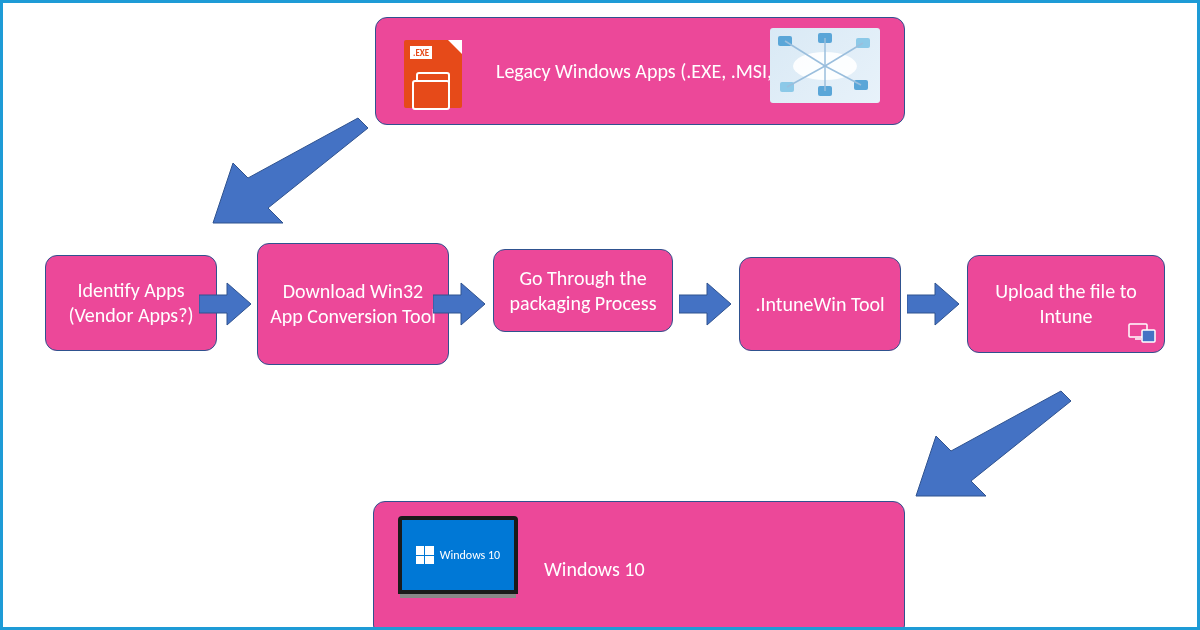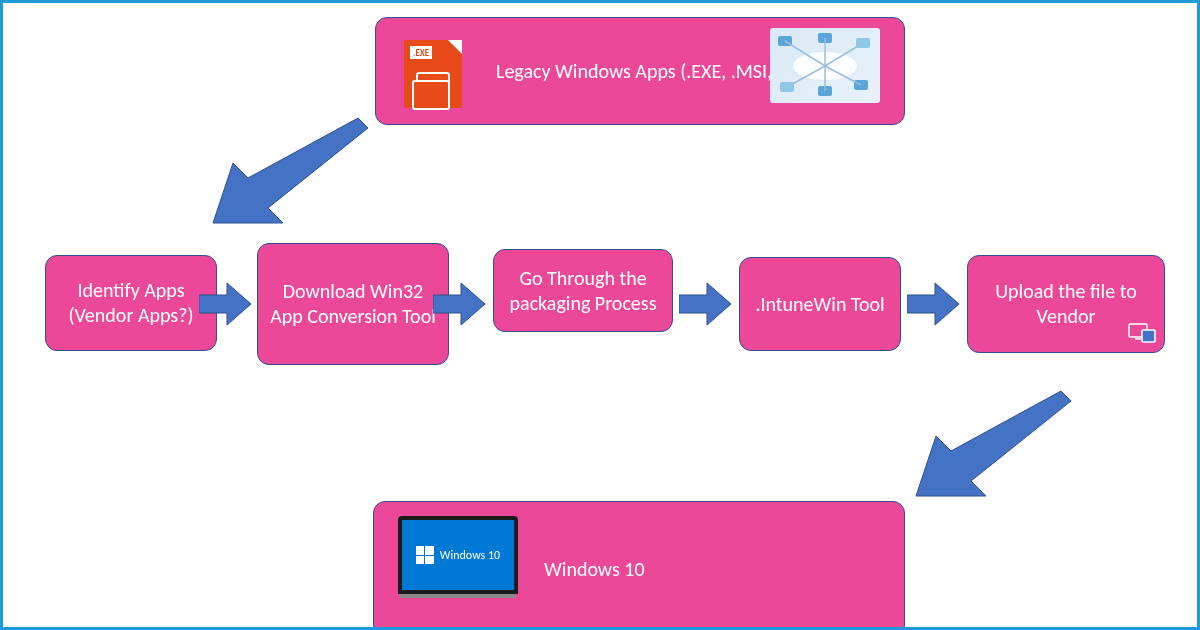--- a/index.html
+++ b/index.html
@@ -203,21 +203,21 @@
   <span>.IntuneWin Tool</span>
 </div>
 
 <div class="arrow-h" style="left:904px; top:278px;">
   <svg viewBox="0 0 52 46">
       <polygon points="0,14 28,14 28,2 52,23 28,44 28,32 0,32"></polygon>
     </svg>
 </div>
 
 <div class="node" style="left:964px; top:252px; width:198px; height:98px;">
-  <span>Upload the file to Vendor</span>
+  <span>Upload the file to Intune</span>
   <span class="devices-icon">
     <svg viewBox="0 0 28 22">
       <rect x="1" y="2" width="18" height="13" rx="1" fill="none" stroke="#fff" stroke-width="1.5"></rect>
       <rect x="14" y="8" width="13" height="12" rx="1" fill="#4472C4" stroke="#fff" stroke-width="1.5"></rect>
       <line x1="7" y1="17" x2="13" y2="17" stroke="#fff" stroke-width="1.5"></line>
     </svg>
   </span>
 </div>
 
 <div class="big-arrow" style="left:908px; top:378px;">

